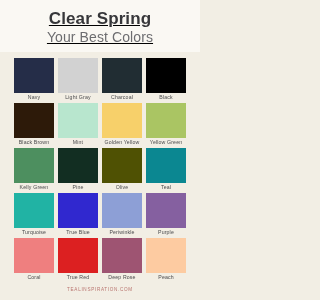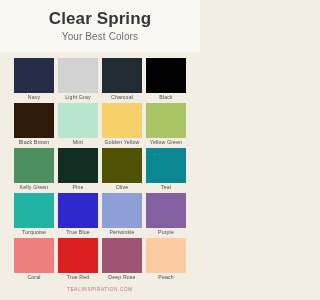--- a/index.html
+++ b/index.html
@@ -21,31 +21,32 @@
     background: #f2eee4;
     box-sizing: border-box;
   }
   .header {
     background: #faf8f3;
     width: 100%;
     height: 52px;
     box-sizing: border-box;
     padding-top: 9px;
     text-align: center;
+    text-decoration: underline;
   }
   .title {
     font-size: 17px;
     font-weight: bold;
     color: #37373a;
     letter-spacing: 0.1px;
     line-height: 20px;
     margin: 0;
   }
   .subtitle {
-    font-size: 10px;
+    font-size: 14px;
     color: #6d6d70;
     line-height: 12px;
     margin: 2px 0 0 0;
     letter-spacing: 0.1px;
   }
   .grid {
     padding: 6px 14px 0 14px;
     box-sizing: border-box;
   }
   .row {

